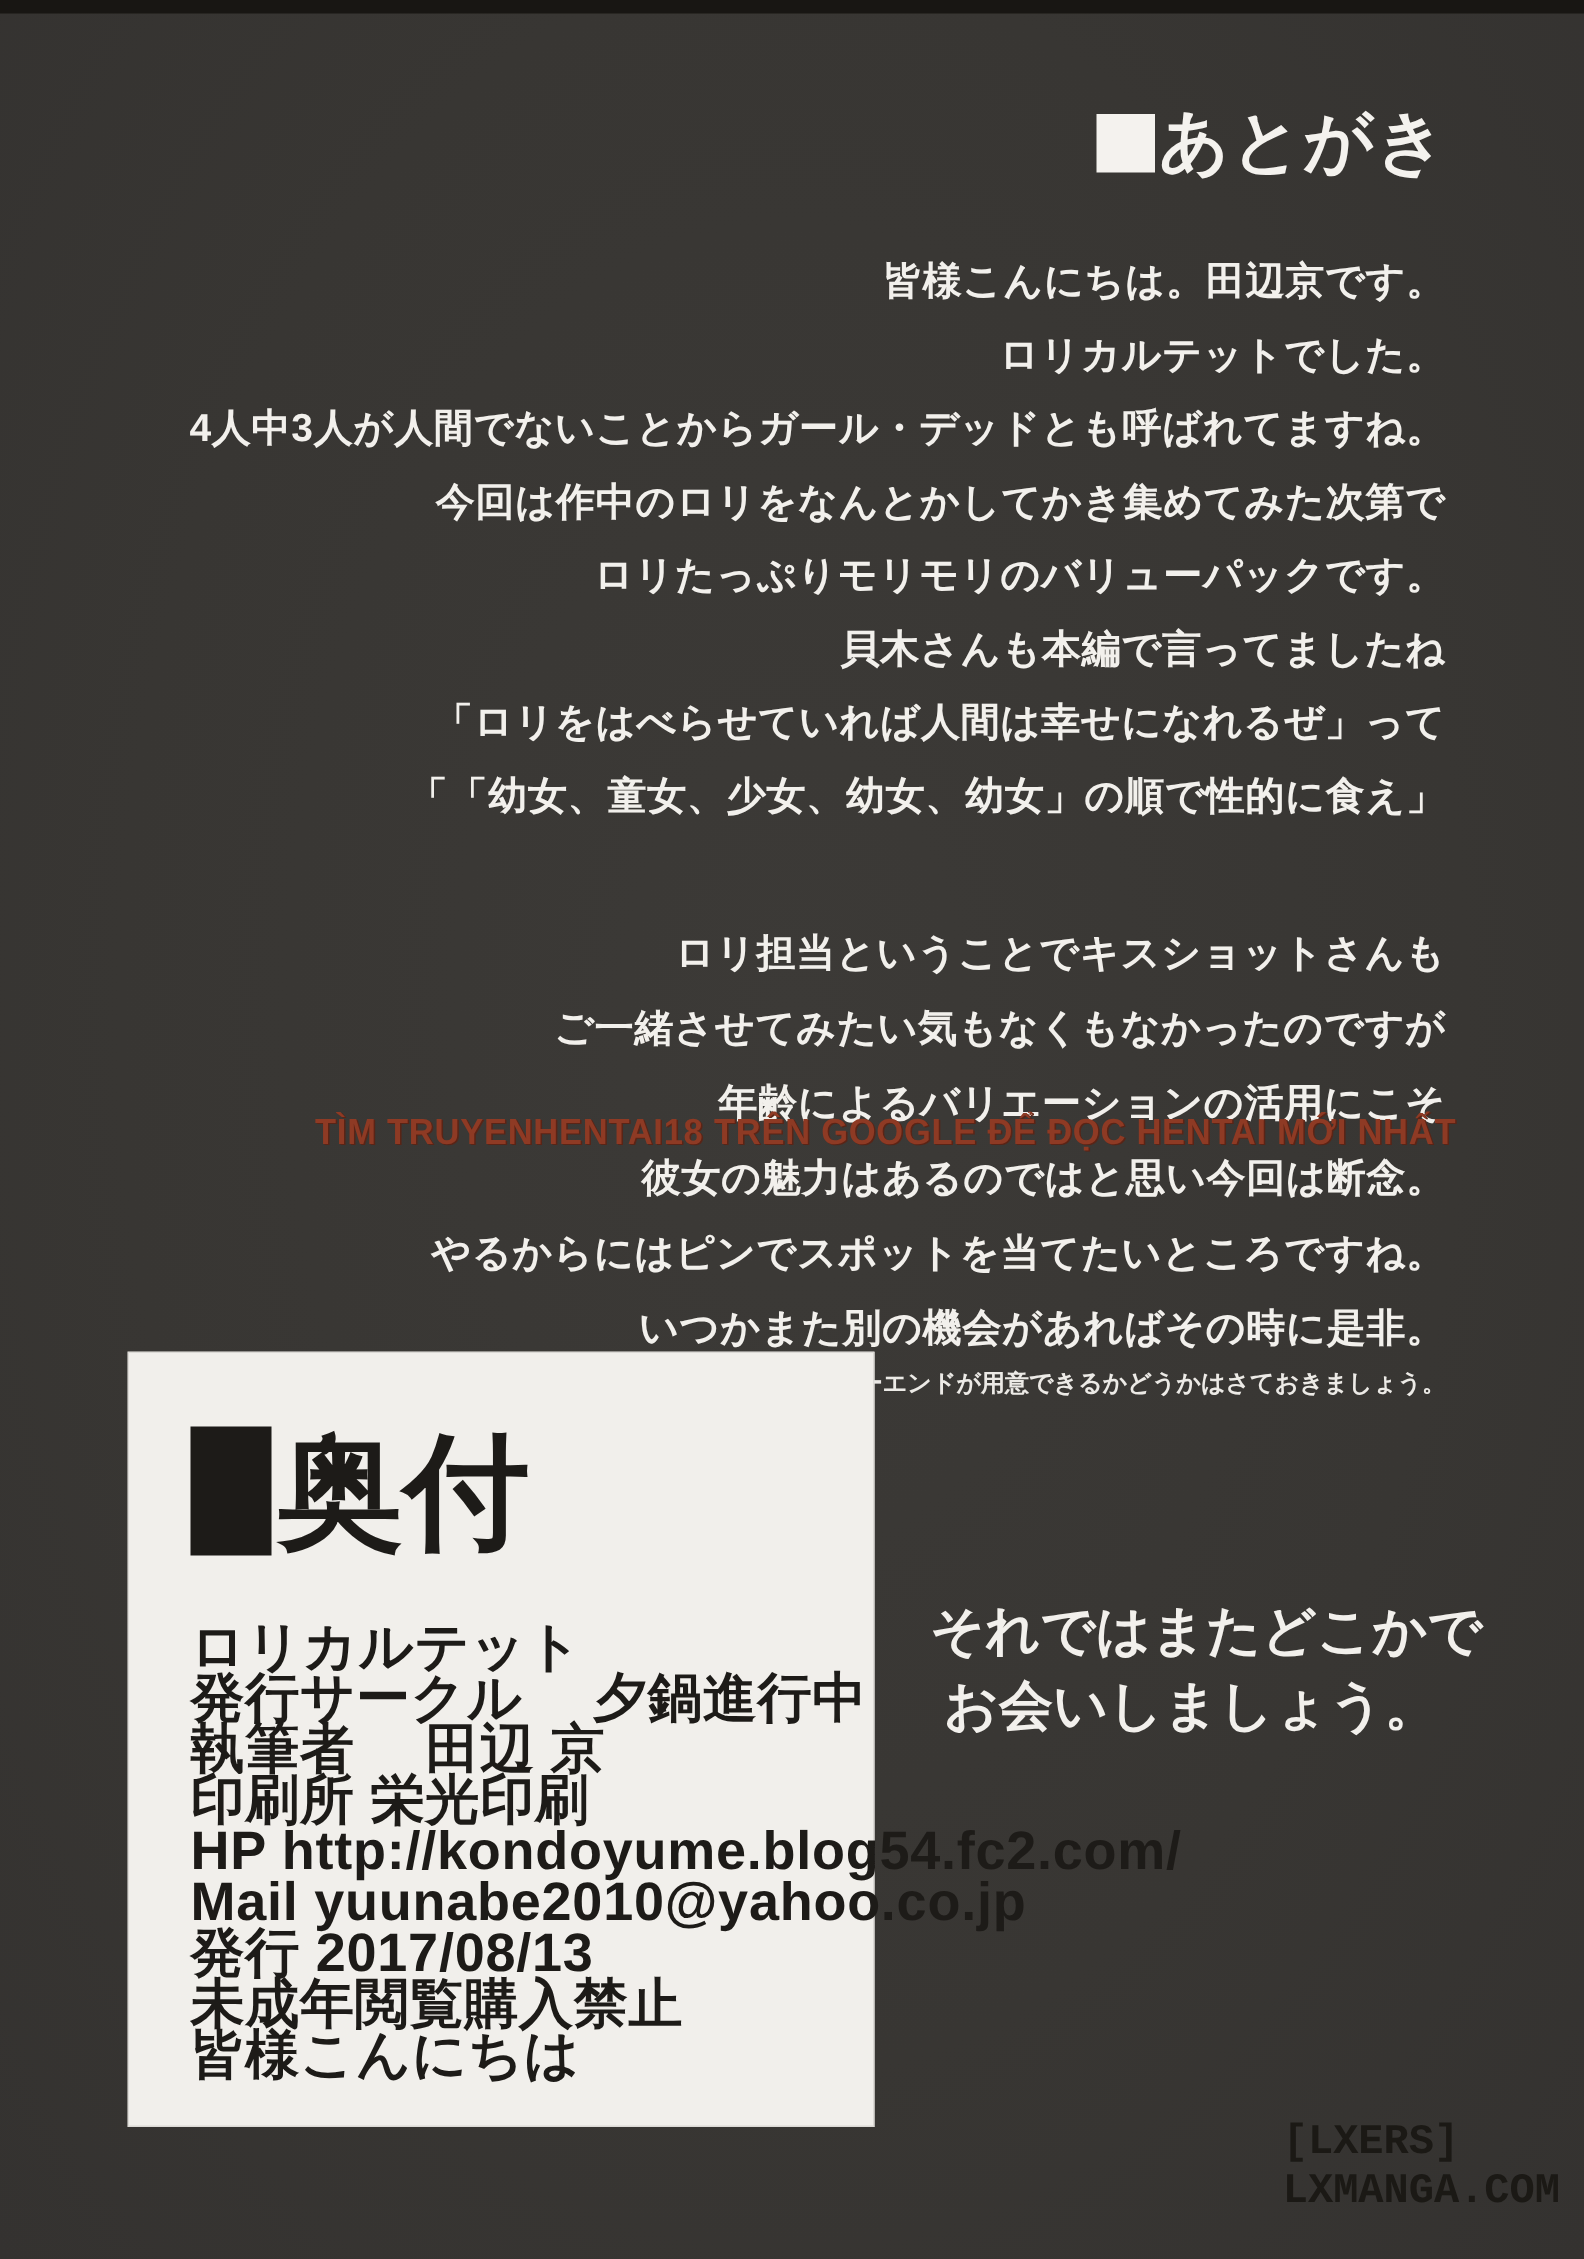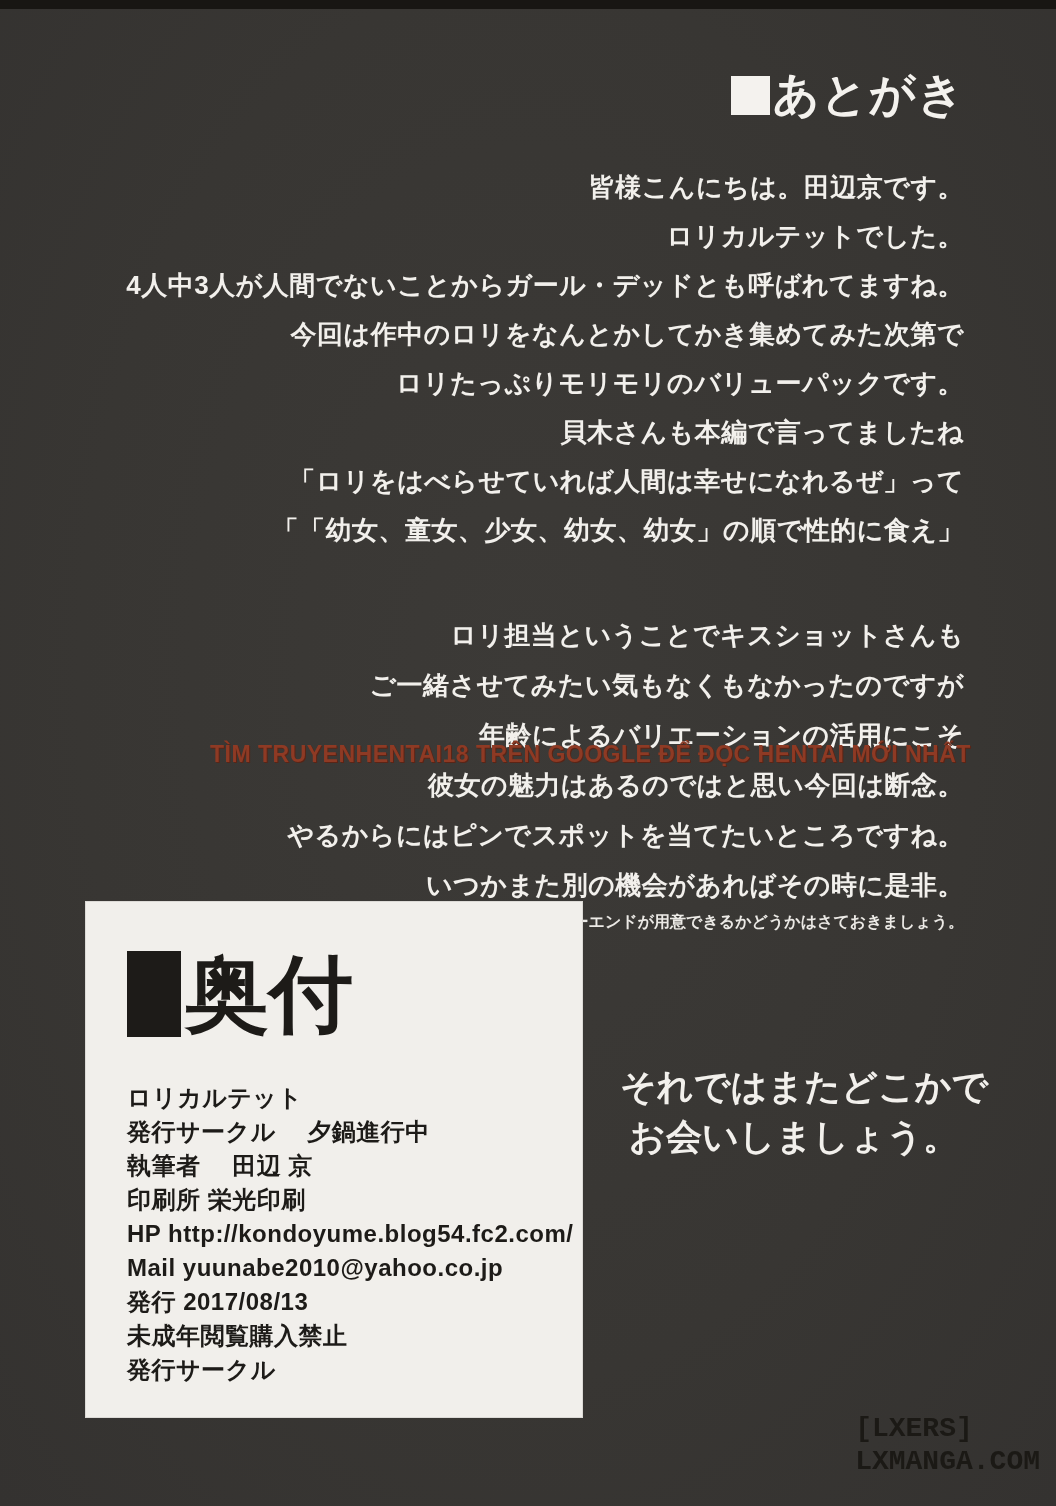--- a/index.html
+++ b/index.html
@@ -98,21 +98,21 @@
     white-space: nowrap;
   }
   .square-black {
     display: inline-block;
     width: 54px; height: 86px;
     background: #1d1b18;
     margin-right: 4px;
   }
   .colophon-lines {
     margin-top: 42px;
-    font-size: 24px;
+    font-size: 36px;
     font-weight: bold;
     letter-spacing: 0.5px;
     white-space: nowrap;
   }
   .colophon-lines .line { line-height: 34px; height: 34px; }
   
   .center-watermark {
     position: absolute;
     left: 210px;
     top: 741px;
@@ -183,21 +183,21 @@
     </div>
     <div class="colophon-lines">
       <div class="line">ロリカルテット</div>
       <div class="line">発行サークル　 夕鍋進行中</div>
       <div class="line">執筆者　 田辺 京</div>
       <div class="line">印刷所  栄光印刷</div>
       <div class="line">HP  http://kondoyume.blog54.fc2.com/</div>
       <div class="line">Mail  yuunabe2010@yahoo.co.jp</div>
       <div class="line">発行  2017/08/13</div>
       <div class="line">未成年閲覧購入禁止</div>
-      <div class="line">発行サークル</div>
+      <div class="line">皆様こんにちは</div>
     </div>
   </div>
 
   <div class="center-watermark">TÌM TRUYENHENTAI18 TRÊN GOOGLE ĐỂ ĐỌC HENTAI MỚI NHẤT</div>
 
   <div class="corner-watermark">
     <div>[LXERS]</div>
     <div>LXMANGA.COM</div>
   </div>
 

